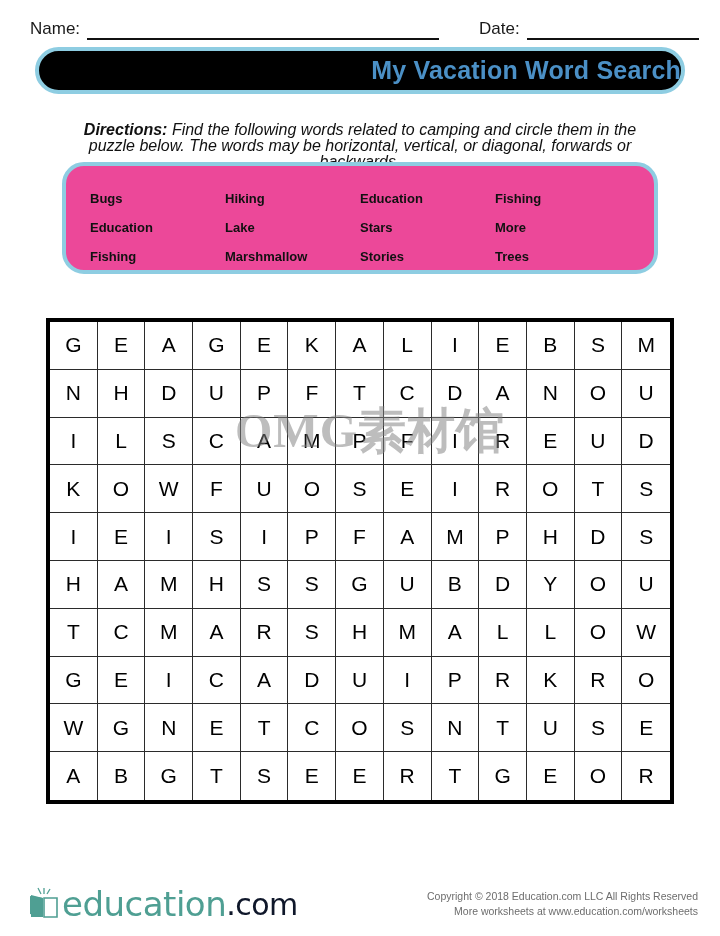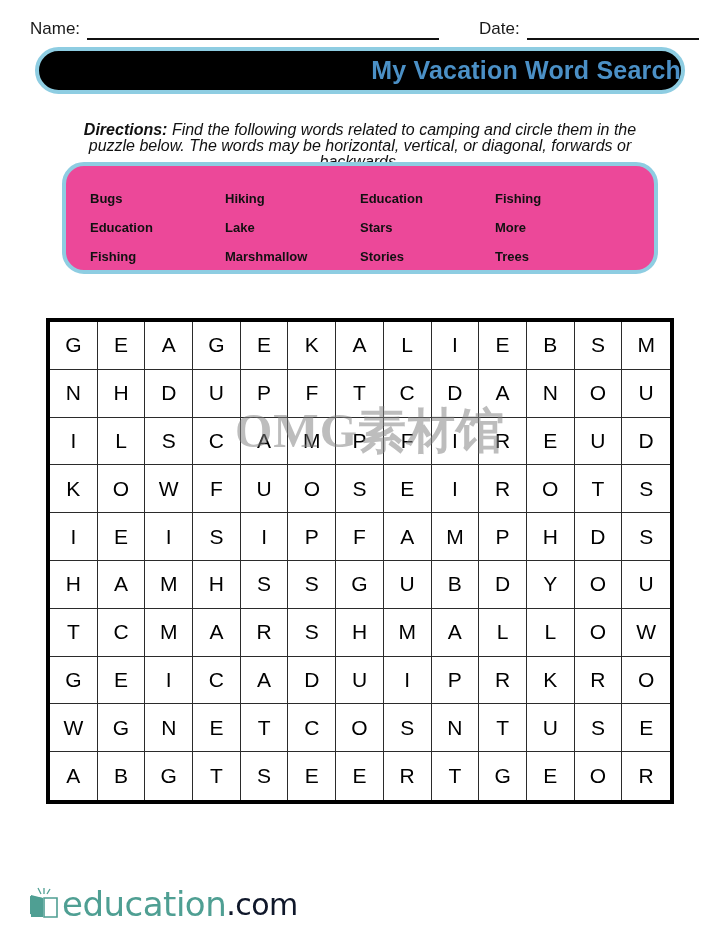--- a/index.html
+++ b/index.html
@@ -392,13 +392,17 @@
       <path d="M3 8 L3 30 L15 30 L15 11 Z" fill="#4f9f93"></path>
       <path d="M16 11 L16 30 L29 30 L29 11 Z" fill="#ffffff" stroke="#4f9f93" stroke-width="1.6"></path>
       <path d="M2 9 L15 11 L15 30 L2 27 Z" fill="#4f9f93"></path>
       <line x1="13" y1="7" x2="10" y2="1" stroke="#4f9f93" stroke-width="1.3"></line>
       <line x1="16" y1="7" x2="16" y2="1" stroke="#4f9f93" stroke-width="1.3"></line>
       <line x1="19" y1="7" x2="22" y2="2" stroke="#4f9f93" stroke-width="1.3"></line>
     </svg>
     <span class="logo-word">education</span>
       <span class="logo-dotcom">.com</span>
   </div>
+  <div class="copyright">
+    <div>Copyright © 2018 Education.com LLC All Rights Reserved</div>
+    <div>More worksheets at www.education.com/worksheets</div>
+  </div>
 </div>
 
 </body></html>

